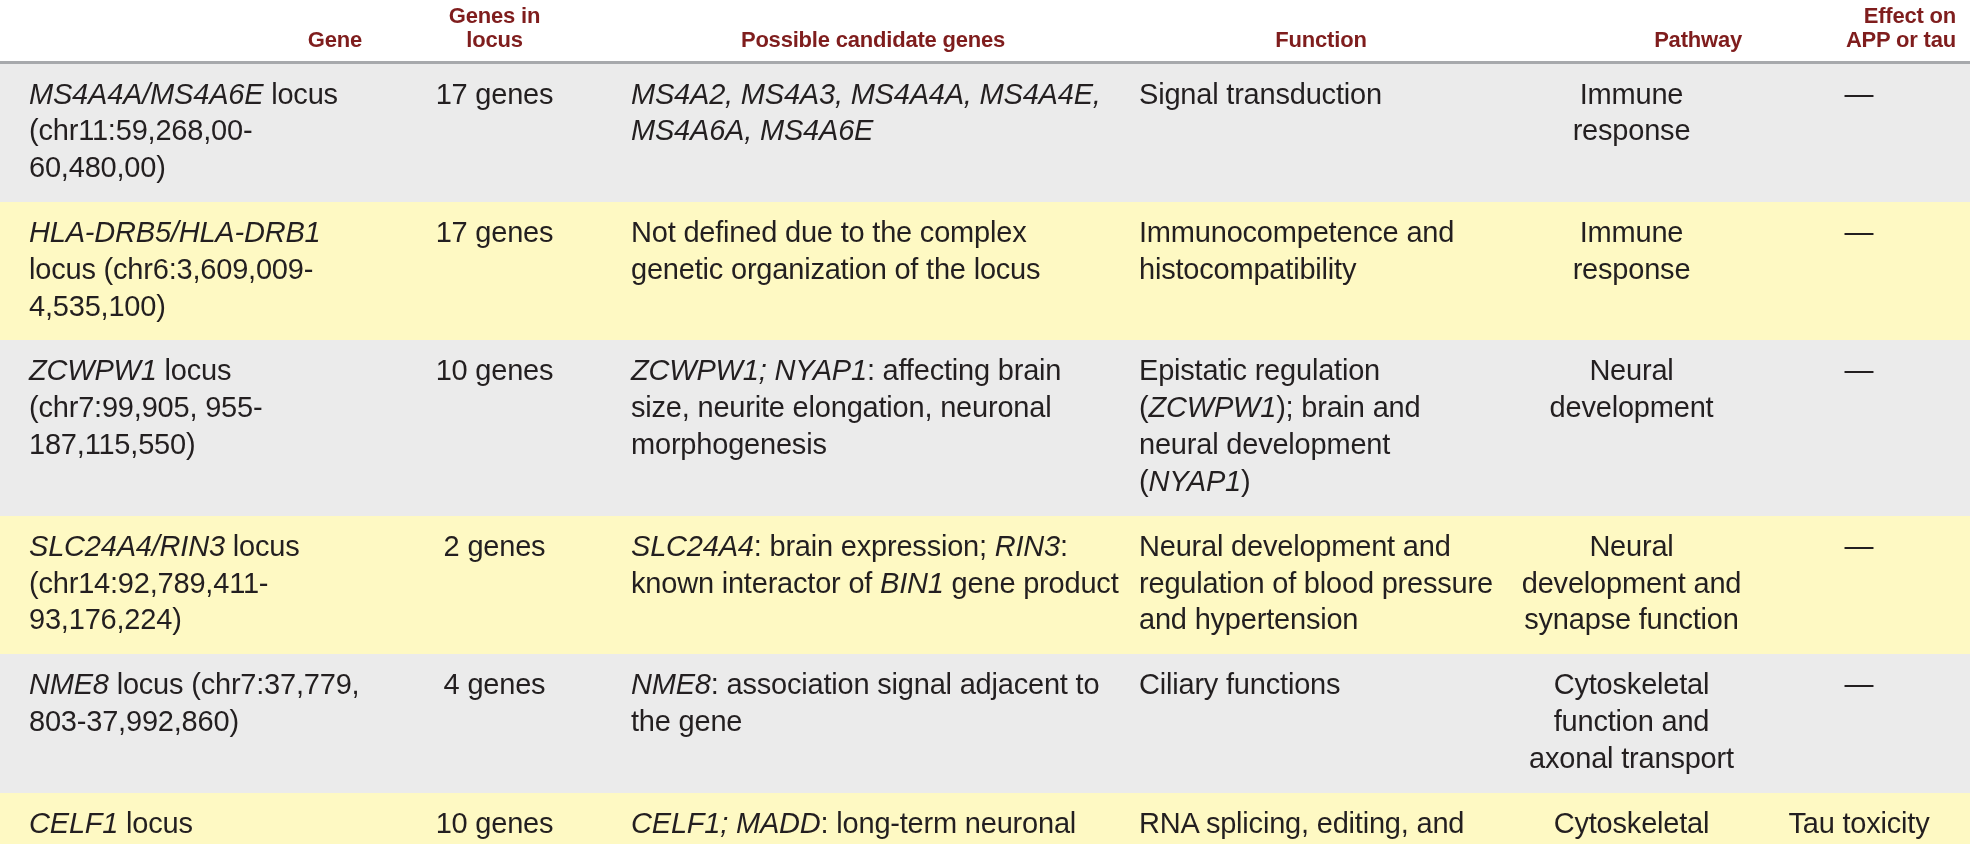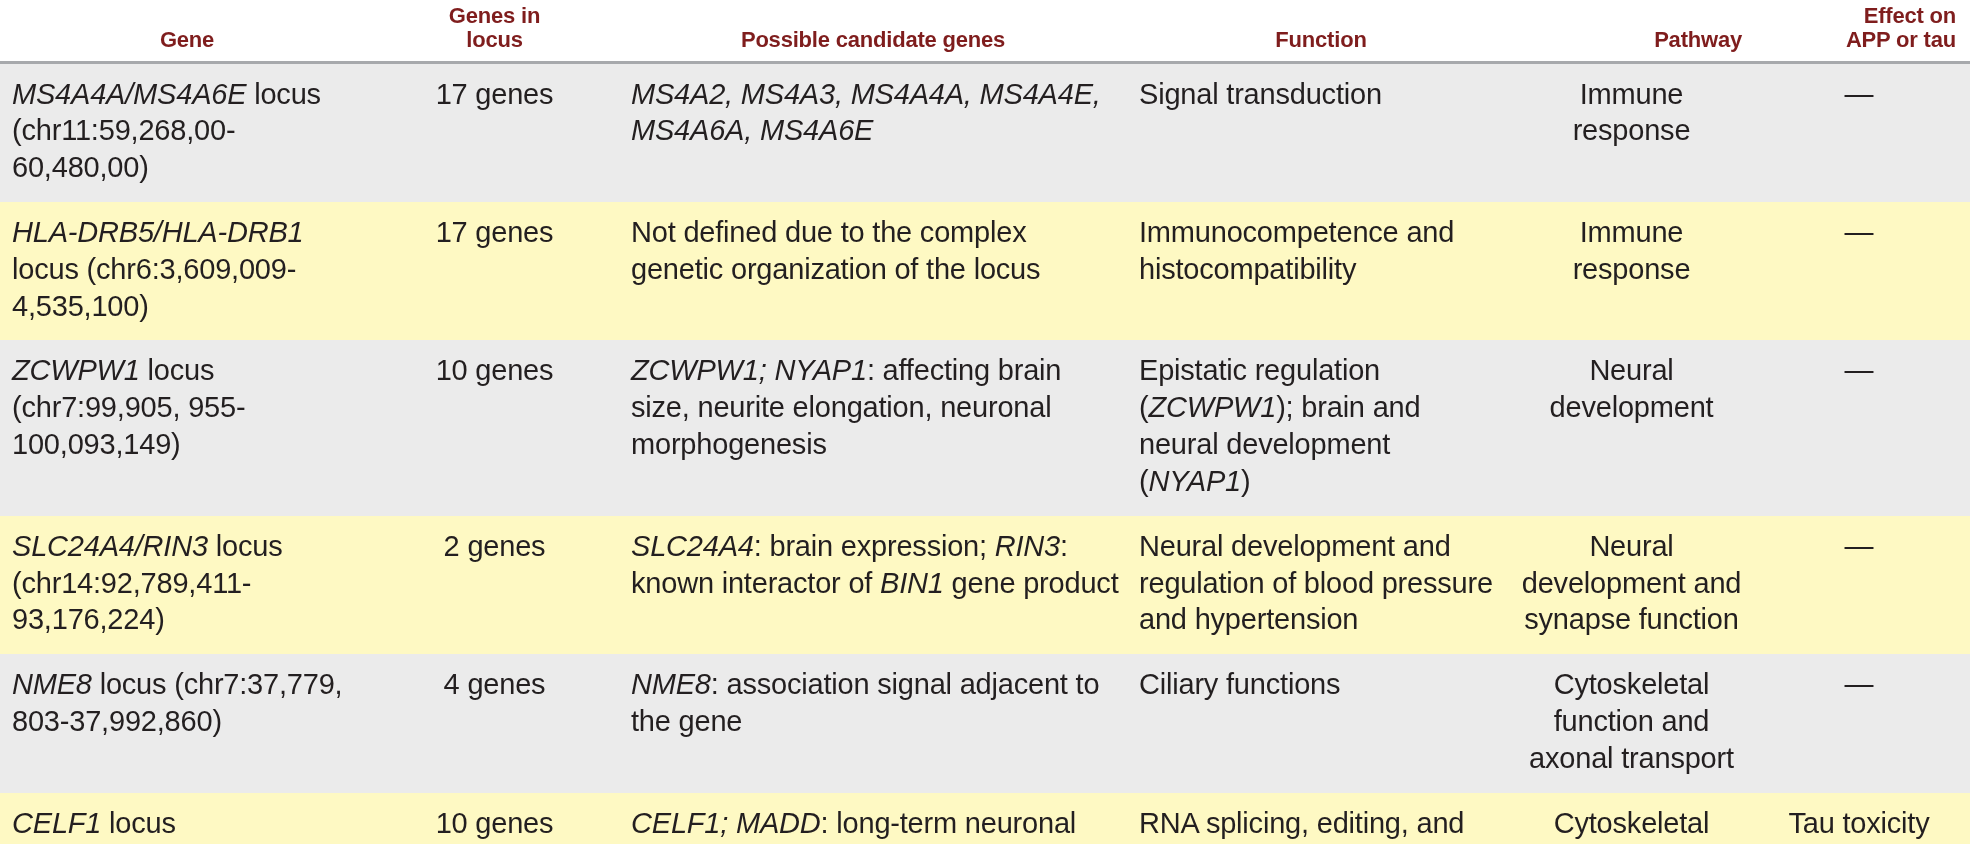--- a/index.html
+++ b/index.html
@@ -40,42 +40,42 @@
   thead th {
     font-weight: bold;
     font-size: 22px;
     line-height: 1.08;
     color: #7f1d1d;
     vertical-align: bottom;
     padding: 4px 10px 9px 10px;
     background: #ffffff;
     letter-spacing: -0.2px;
   }
-  thead th.h-gene   { text-align: center;  padding-left: 12px; }
+  thead th.h-gene   { text-align: right;  padding-left: 12px; }
   thead th.h-count  { text-align: center; }
   thead th.h-cand   { }
   thead th.h-func   { text-align: center; }
   thead th.h-path   { text-align: right; }
   thead th.h-effect { text-align: right; padding-right: 14px; }
 
   thead tr.head-row th { border-bottom: 3px solid #a7a9ac; }
 
   
   tbody td {
     font-size: 29px;
     line-height: 1.27;
     vertical-align: top;
     padding: 12px 10px 16px 10px;
     color: #231f20;
     letter-spacing: -0.2px;
   }
   tbody tr.shaded td { background: #ebebeb; }
   tbody tr.plain  td { background: #fef9c3; }
 
-  td.c-gene   { text-align: left; padding-left: 12px; }
+  td.c-gene   { text-align: left; padding-left: 29px; }
   td.c-count  { text-align: center; }
   td.c-cand   { text-align: left; padding-left: 14px; }
   td.c-func   { text-align: left; padding-left: 10px; }
   td.c-path   { text-align: center; padding-left: 8px; }
   td.c-effect { text-align: center; padding-right: 14px; }
 
   .ital { font-style: italic; }
   .dash { font-size: 29px; }
 </style>
 </head>
@@ -121,21 +121,21 @@
         </tr>
         <tr class="plain">
           <td class="c-gene"><span class="ital">HLA-DRB5/HLA-DRB1</span><span> locus (chr6:3,609,009-4,535,100)</span></td>
           <td class="c-count">17 genes</td>
           <td class="c-cand"><span class="ital"></span><span>Not defined due to the complex genetic organization of the locus</span></td>
           <td class="c-func">Immunocompetence and histocompatibility</td>
           <td class="c-path">Immune response</td>
           <td class="c-effect dash">—</td>
         </tr>
         <tr class="shaded">
-          <td class="c-gene"><span class="ital">ZCWPW1</span><span> locus (chr7:99,905, 955-100,093,149)</span></td>
+          <td class="c-gene"><span class="ital">ZCWPW1</span><span> locus (chr7:99,905, 955-187,115,550)</span></td>
           <td class="c-count">10 genes</td>
           <td class="c-cand"><span class="ital">ZCWPW1; NYAP1</span><span>: affecting brain size, neurite elongation, neuronal morphogenesis</span></td>
           <td class="c-func">Epistatic regulation (<i>ZCWPW1</i>); brain and neural development (<i>NYAP1</i>)</td>
           <td class="c-path">Neural development</td>
           <td class="c-effect dash">—</td>
         </tr>
         <tr class="plain">
           <td class="c-gene"><span class="ital">SLC24A4/RIN3</span><span> locus (chr14:92,789,411-93,176,224)</span></td>
           <td class="c-count">2 genes</td>
           <td class="c-cand"><span class="ital">SLC24A4</span><span>: brain expression; <i>RIN3</i>: known interactor of <i>BIN1</i> gene product</span></td>

